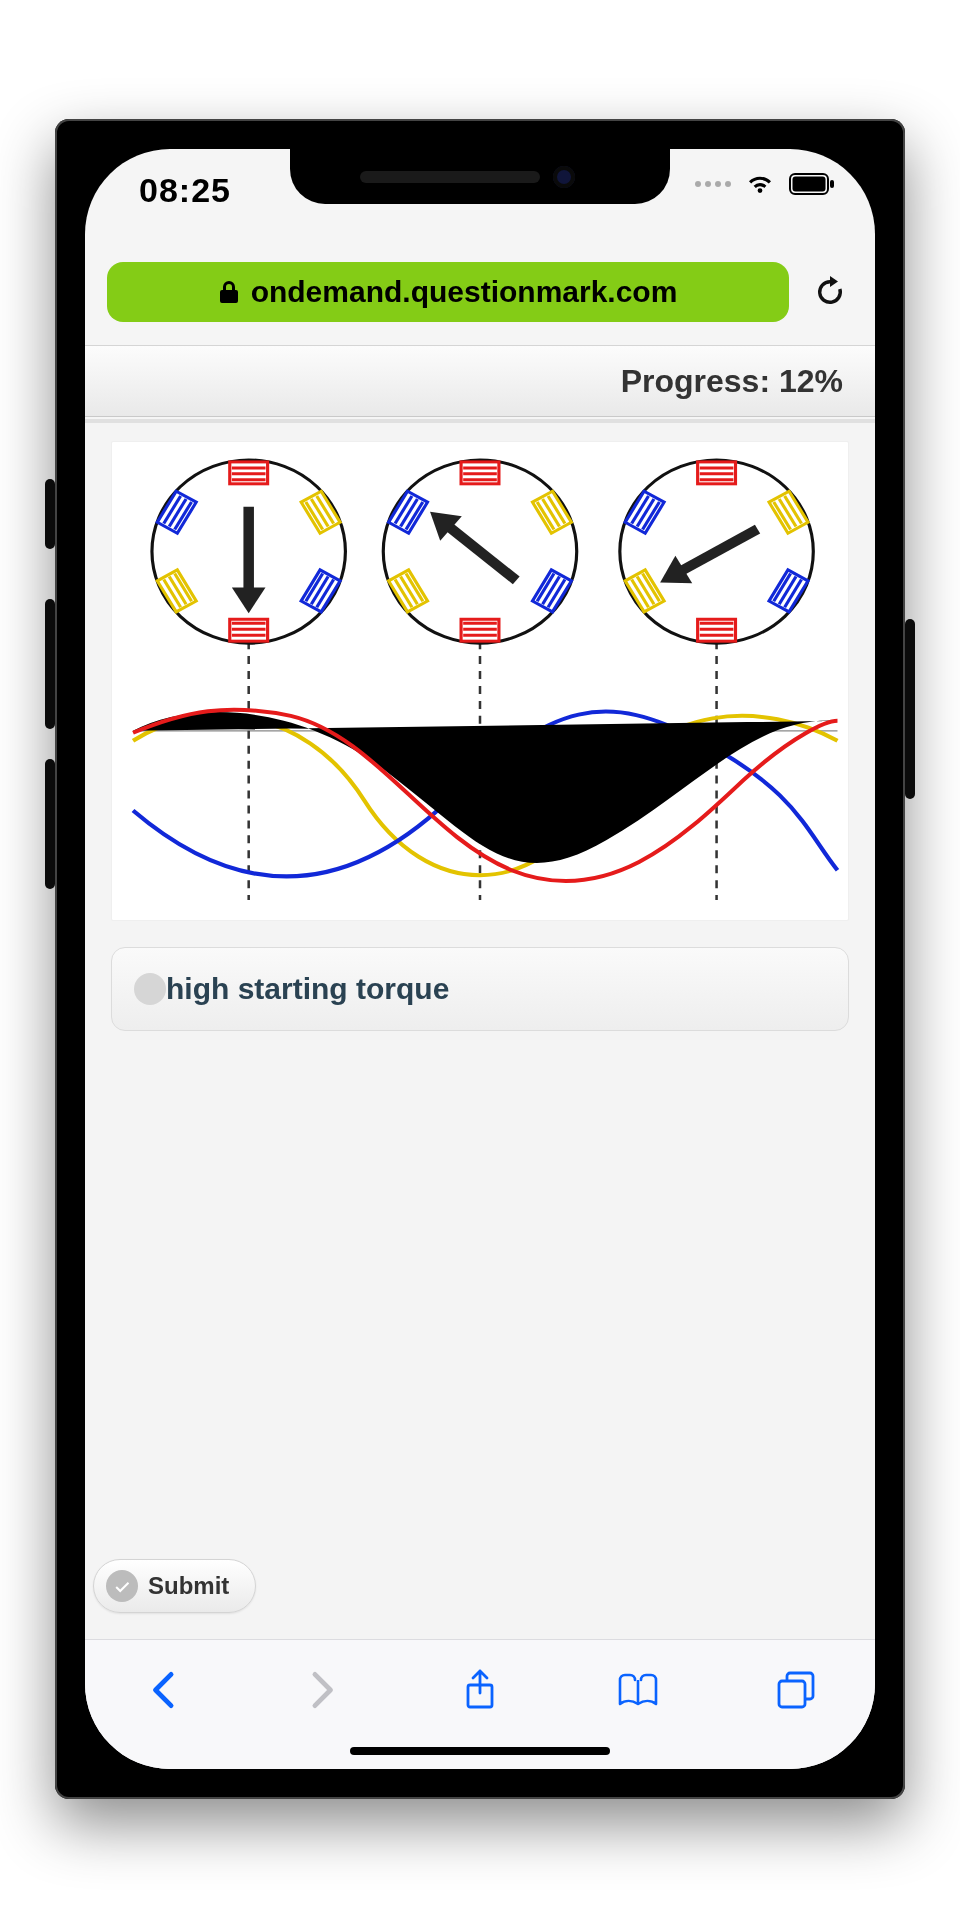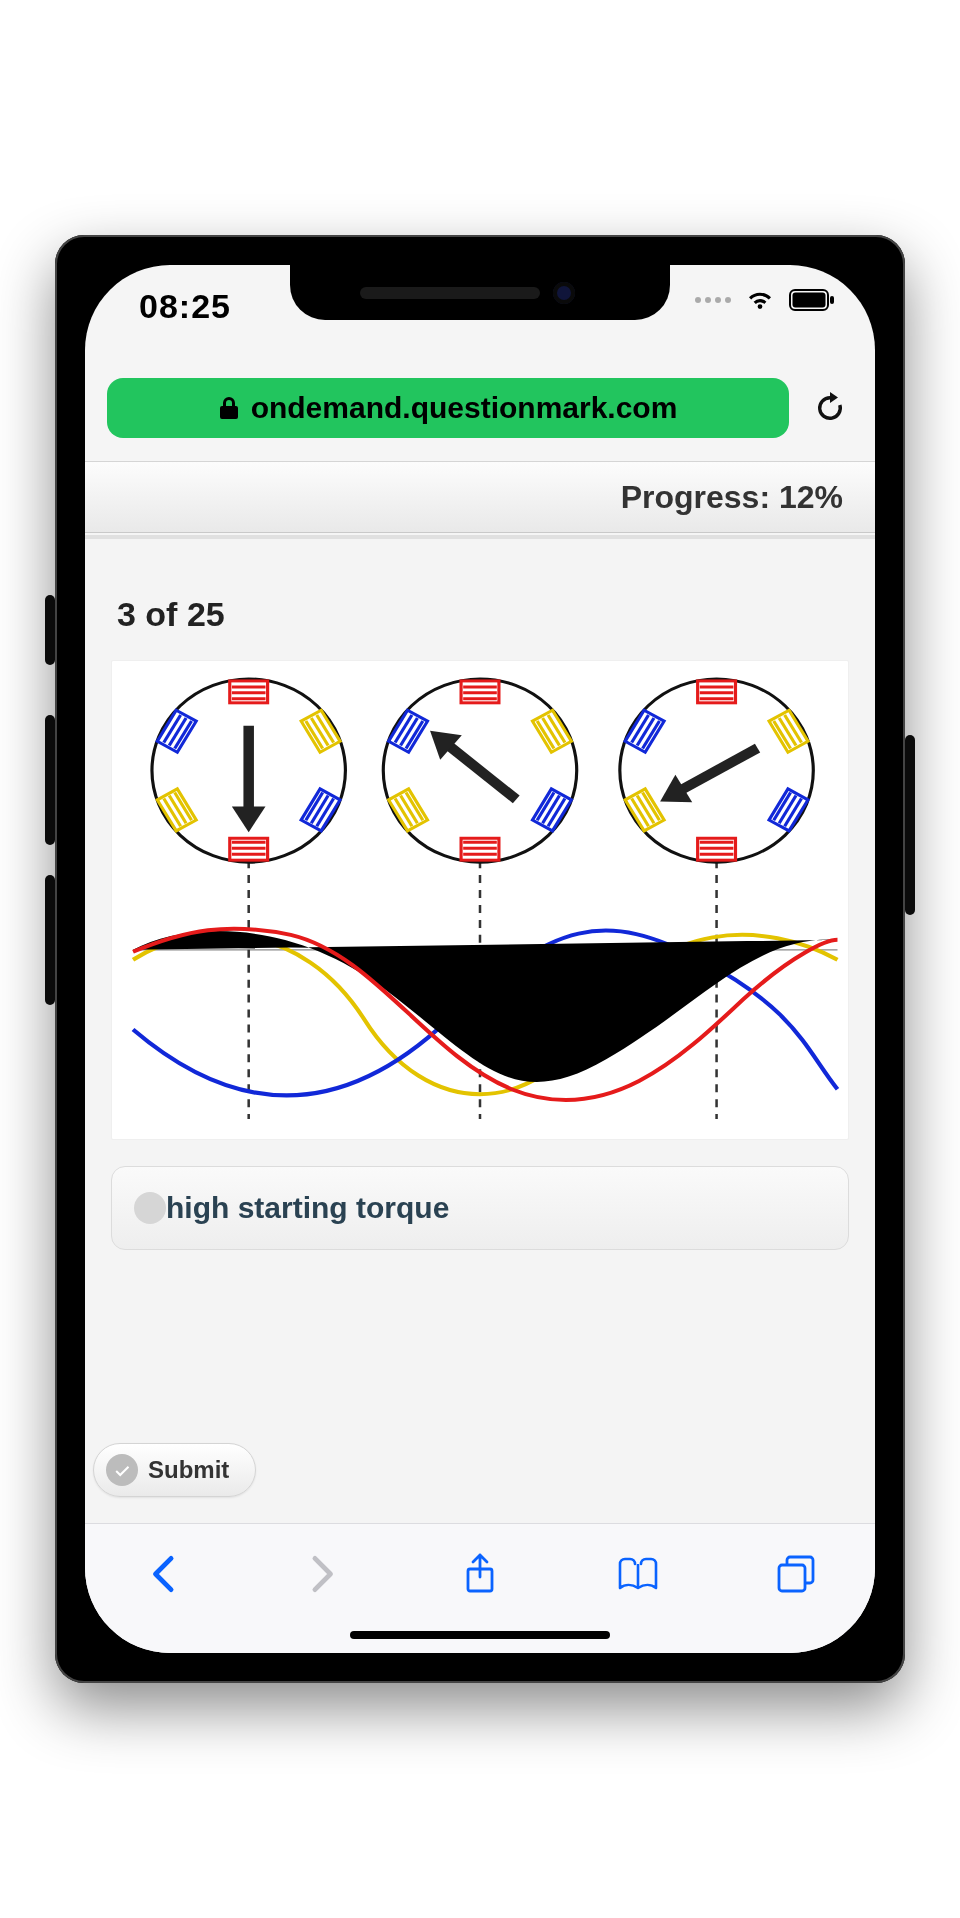--- a/index.html
+++ b/index.html
@@ -7,22 +7,22 @@
   body {
     width:960px; height:1918px;
     background:#ffffff;
     font-family: -apple-system, "Helvetica Neue", Arial, sans-serif;
     position:relative;
   }
   .stage { position:relative; width:960px; height:1918px; }
   
   .phone {
     position:absolute; left:50%; top:50%; transform:translate(-50%, -50%);
-    width:850px; height:1448px;
-    background:#000; border-radius:29px;
+    width:850px; height:1680px;
+    background:#000; border-radius:14px;
     box-shadow:0 0 0 2px #444 inset, 0 25px 60px rgba(0,0,0,.45);
   }
   .side-btn { position:absolute; background:#0b0b0b; border-radius:6px; }
   .sb-left1 { left:-10px; top:360px; width:10px; height:70px; }
   .sb-left2 { left:-10px; top:480px; width:10px; height:130px; }
   .sb-left3 { left:-10px; top:640px; width:10px; height:130px; }
   .sb-right { right:-10px; top:500px; width:10px; height:180px; }
   .screen {
     position:absolute; left:30px; right:30px; top:30px; bottom:30px;
     background:#f5f5f5; border-radius:85px; overflow:hidden;
@@ -44,21 +44,21 @@
   
   .statusbar { position:absolute; left:0; right:0; top:0; height:75px; z-index:40; }
   .time { position:absolute; left:54px; top:22px; font-size:34px; font-weight:700; letter-spacing:1px; }
   .status-icons { position:absolute; right:40px; top:24px; display:flex; align-items:center; gap:14px; }
   .dots { display:flex; gap:4px; opacity:.35; }
   .dots span{ width:6px; height:6px; background:#222; border-radius:50%; display:block;}
   .wifi svg, .battery svg { display:block; }
   
   .urlwrap { position:absolute; left:0; right:0; top:100px; height:85px; display:flex; align-items:center; padding:0 22px; gap:18px;}
   .urlfield{
-    flex:1; height:60px; background:#22c55e; border-radius:16px;
+    flex:1; height:60px; background:#84cc16; border-radius:16px;
     display:flex; align-items:center; justify-content:center; gap:12px;
     font-size:30px; font-weight:600; color:#000;
   }
   .lock svg{display:block;}
   .reload { width:46px; height:46px; display:flex; align-items:center; justify-content:center; }
   
   .progress {
     position:absolute; left:0; right:0; top:196px; height:72px;
     background:linear-gradient(#fcfcfc,#e9e9e9);
     border-top:1px solid #d5d5d5; border-bottom:1px solid #c9c9c9;
@@ -186,21 +186,20 @@
               <path d="M18 6a12 12 0 1 0 11.5 8.5l-3.3 1.1A8.6 8.6 0 1 1 18 9.4V13l8-5.5L18 2v4z" fill="#111"></path>
             </svg>
         </div>
       </div>
 
       <div class="progress">
         <span>Progress: 12%</span>
       </div>
 
       <div class="content">
-        <div class="qcount">3 of 25</div>
 
         <div class="diagram">
           <svg viewBox="0 0 700 480" preserveAspectRatio="none">
 
             <line x1="20" y1="290" x2="690" y2="290" stroke="#888" stroke-width="1.2"></line>
 
             <line x1="130" y1="200" x2="130" y2="460" stroke="#333" stroke-width="2.4" stroke-dasharray="8 7"></line>
             <line x1="350" y1="200" x2="350" y2="460" stroke="#333" stroke-width="2.4" stroke-dasharray="8 7"></line>
             <line x1="575" y1="200" x2="575" y2="460" stroke="#333" stroke-width="2.4" stroke-dasharray="8 7"></line>
 

